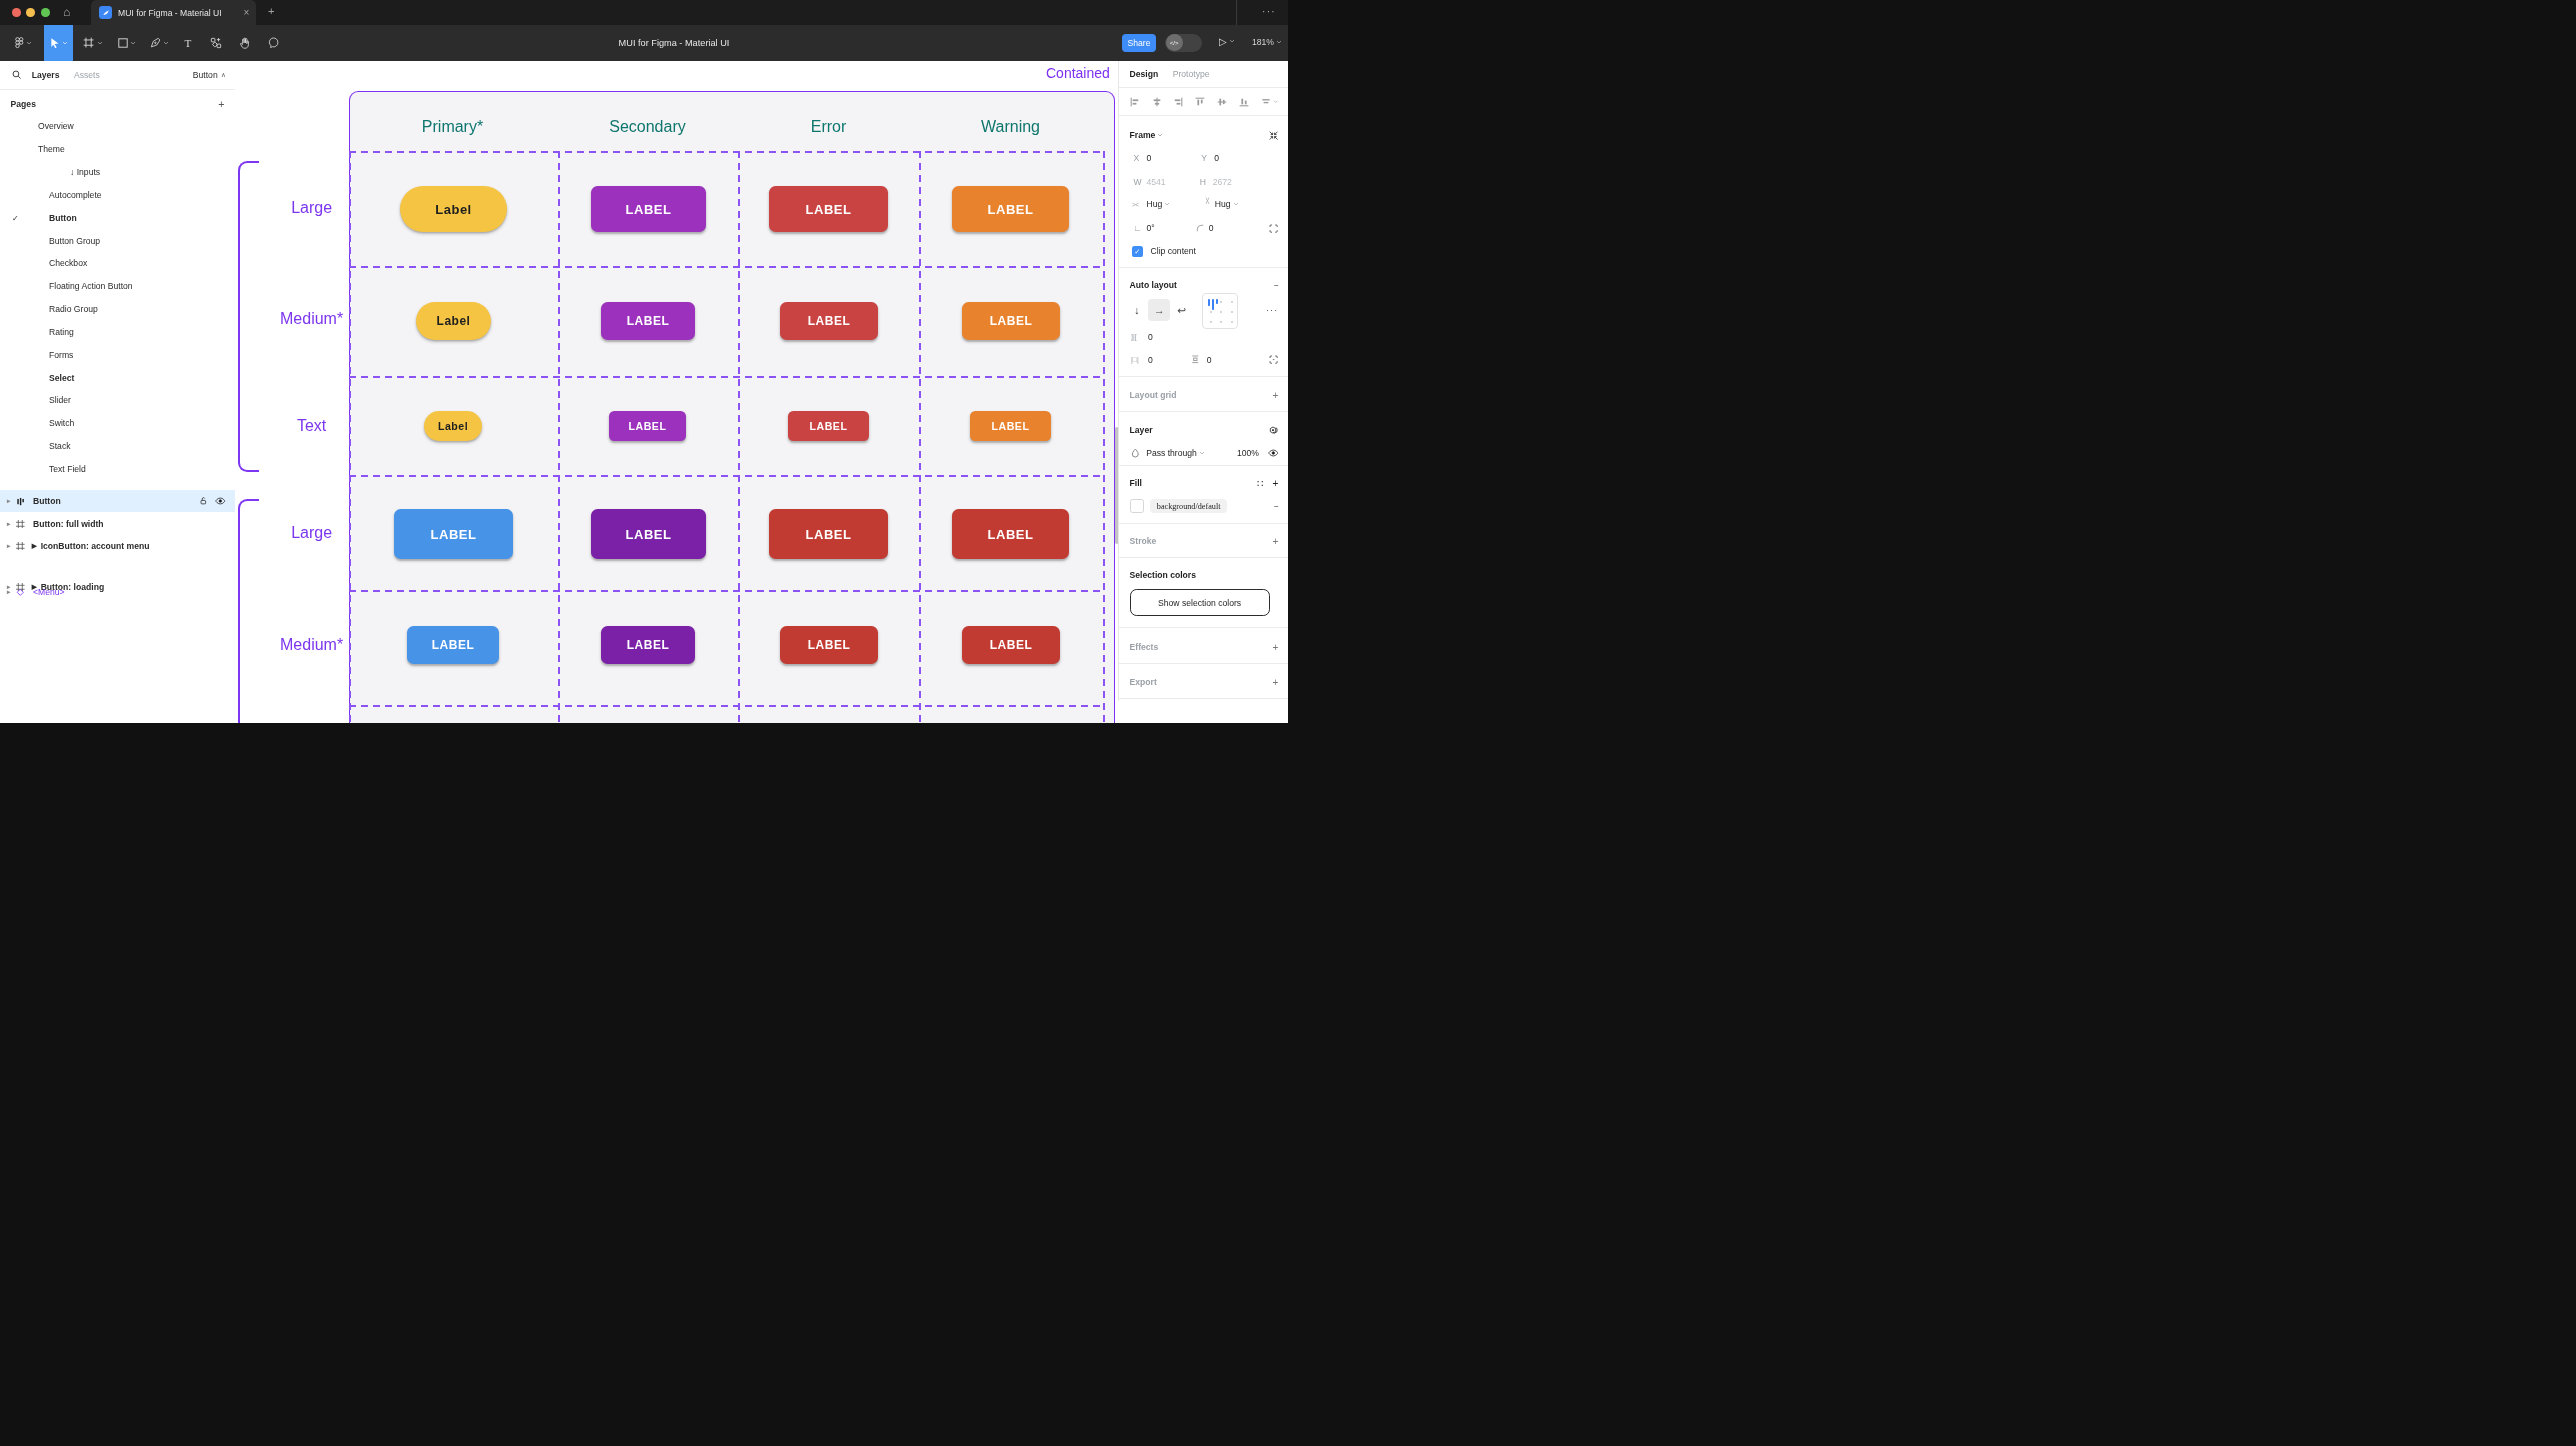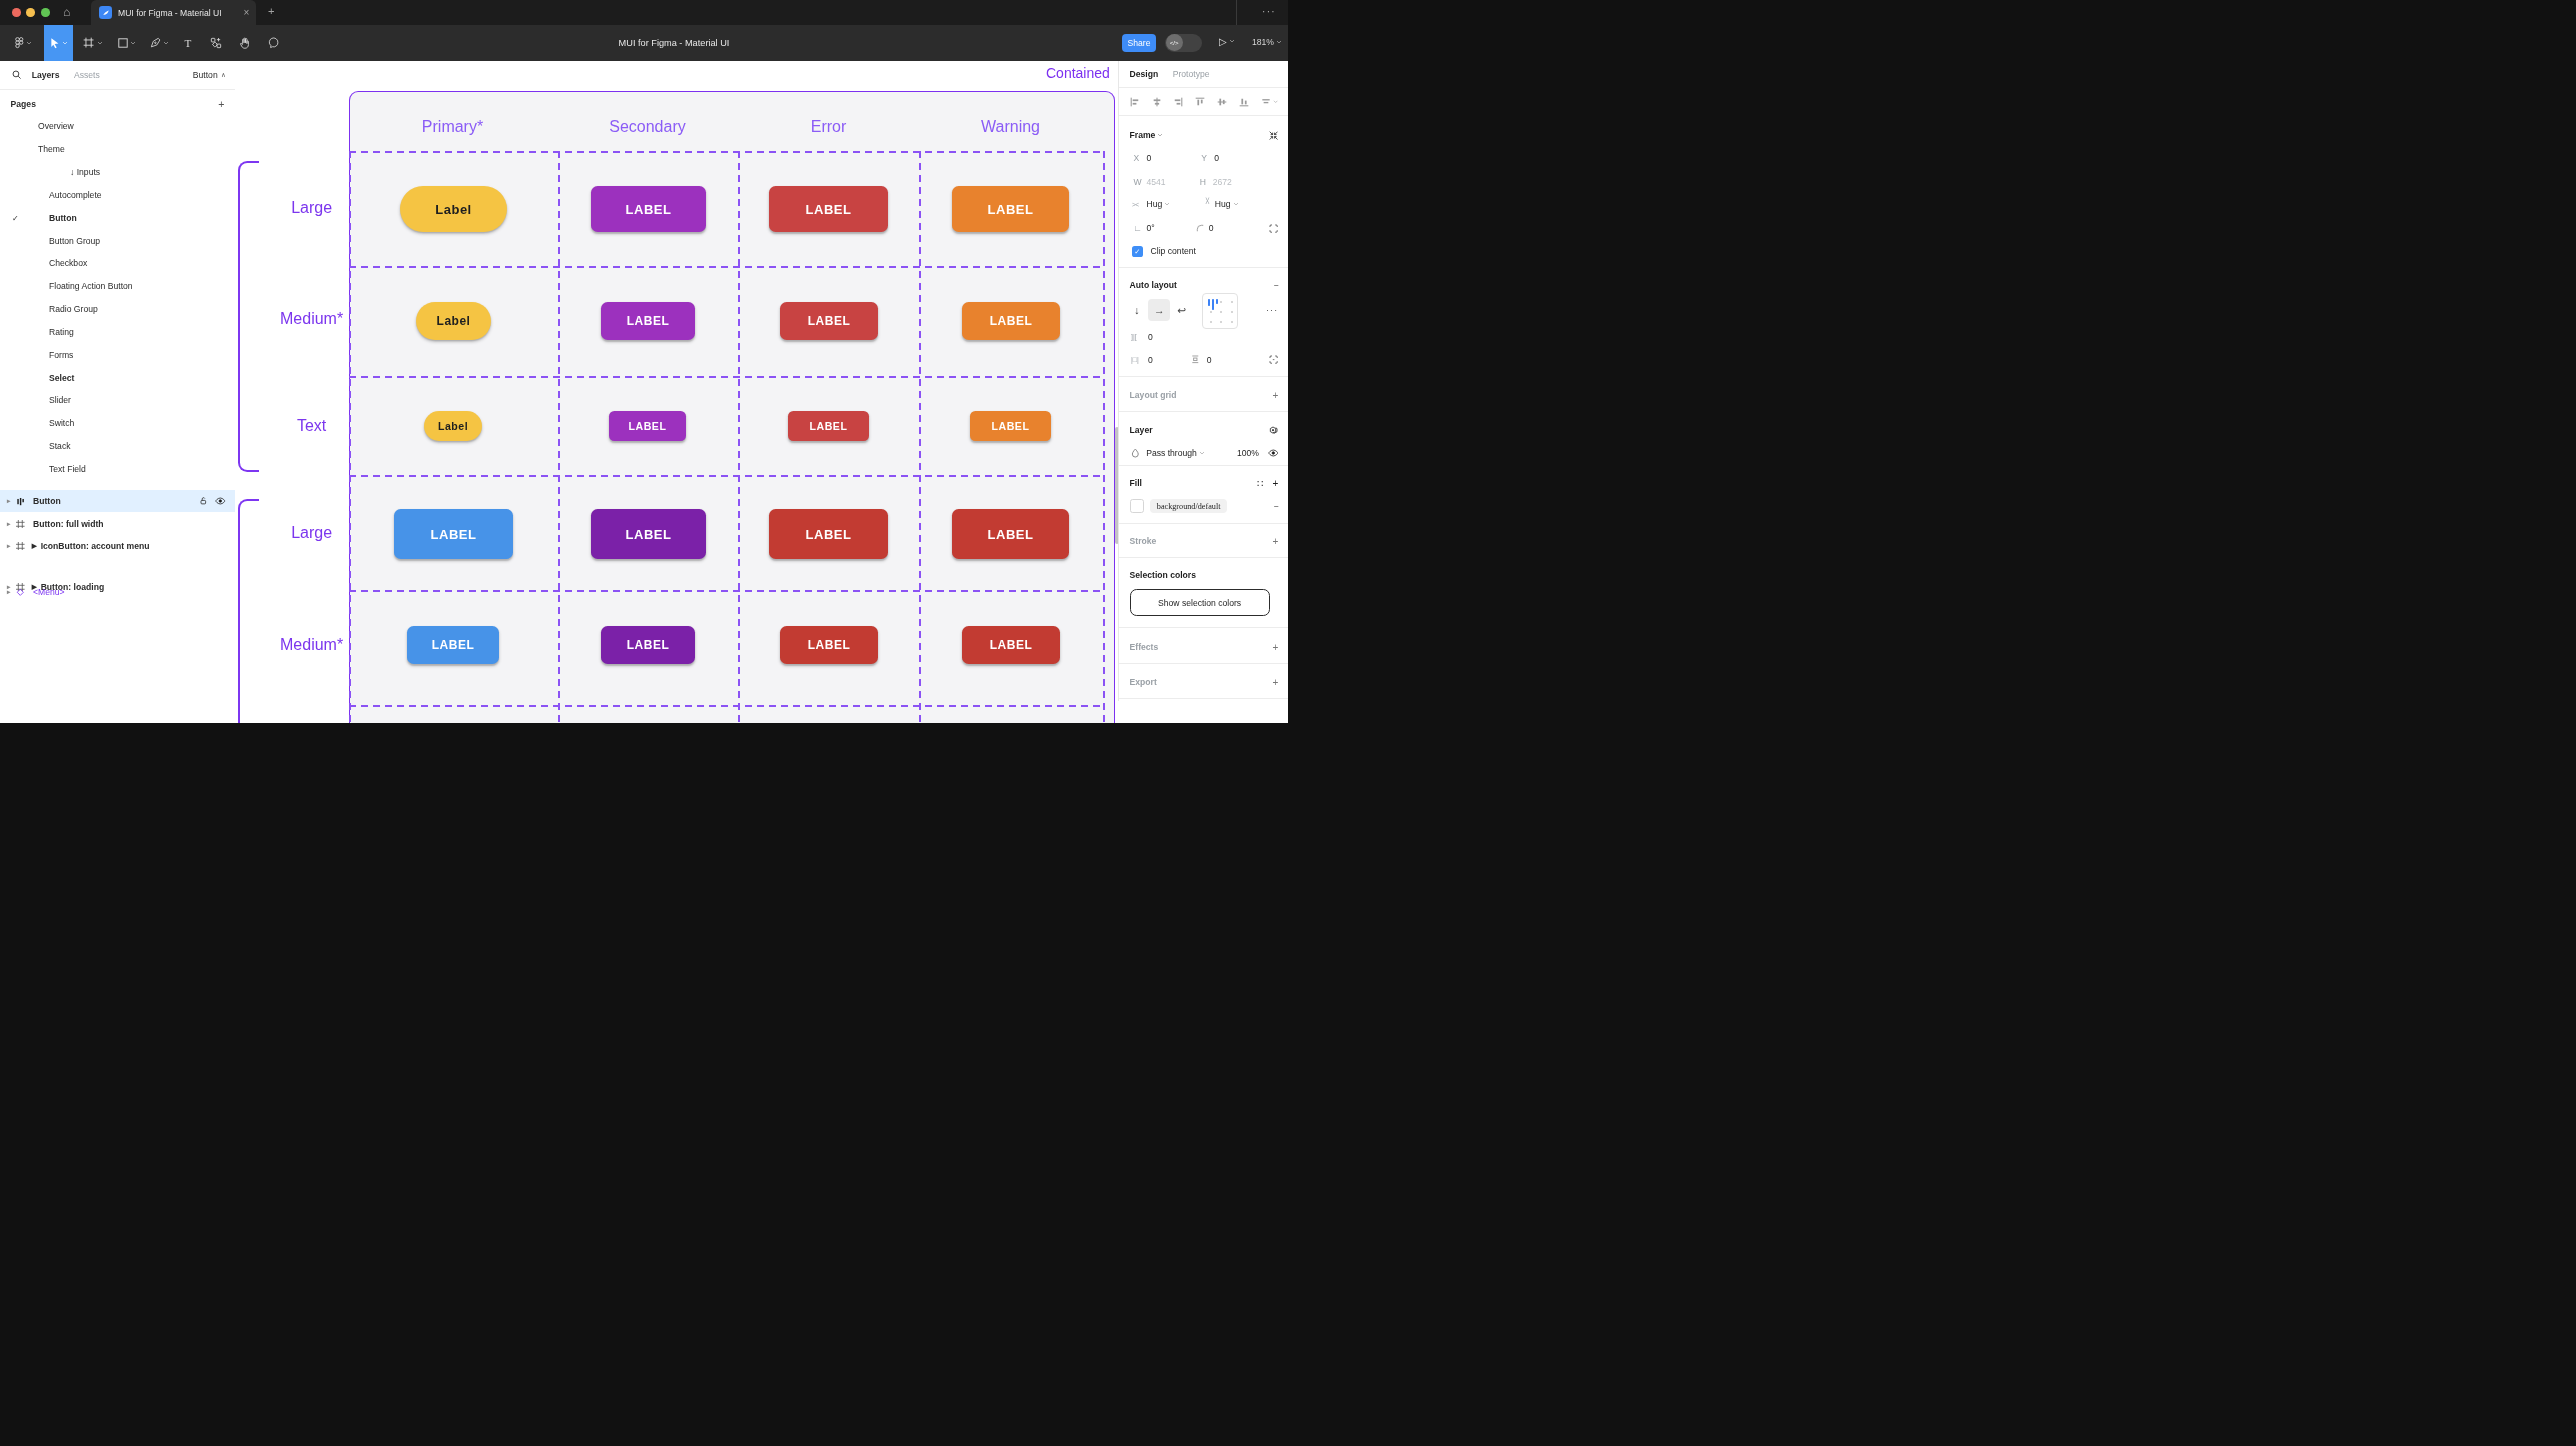--- a/index.html
+++ b/index.html
@@ -58,21 +58,21 @@
   .pagerow{position:absolute;left:0;width:100%;height:20.5px;display:flex;align-items:center;}
   .layerrow{position:absolute;left:0;width:100%;height:22.4px;display:flex;align-items:center;font-weight:bold;}
   .layerrow.selrow{background:#e1f0ff;}
   .caret{color:#8a8a8a;font-size:6.6px;width:9.2px;text-align:center;}
   
   .canvas{position:absolute;left:235px;top:61px;width:884px;height:662px;background:#fff;overflow:hidden;}
   .frame{position:absolute;left:114px;top:30px;width:764px;height:647px;background:#f4f4f6;
         border:1.6px solid #7c30f0;border-bottom:none;border-radius:9.2px 9.2px 0 0;}
   .contained{position:absolute;left:811px;top:4px;color:#7c30f0;font-size:14px;white-space:nowrap;}
   .colhead{position:absolute;top:57px;width:145px;margin-left:-73px;text-align:center;
-        color:#8b5cf6;font-size:16px;}
+        color:#0f766e;font-size:16px;}
   .rowlabel{position:absolute;left:10.6px;width:132px;text-align:center;color:#7c36ee;font-size:16px;}
   .vdash{position:absolute;width:2px;top:90px;height:573px;
         background:repeating-linear-gradient(180deg,#8b52f4 0 6.6px,transparent 6.6px 12px);}
   .hdash{position:absolute;left:114px;width:756px;height:2px;
         background:repeating-linear-gradient(90deg,#8b52f4 0 6.6px,transparent 6.6px 12px);}
   .bracket{position:absolute;left:3.3px;width:18.5px;border:2.3px solid #7d36f1;border-right:none;
         border-radius:9.2px 0 0 9.2px;}
   .mbtn{position:absolute;display:flex;align-items:center;justify-content:center;font-weight:bold;
         letter-spacing:0.5px;box-shadow:0 2px 3.3px rgba(0,0,0,.22),0 1.3px 1.3px rgba(0,0,0,.12);}
   .cscroll{position:absolute;left:880px;top:366px;width:4px;height:117px;background:#c4c4c4;border-radius:2px;}

